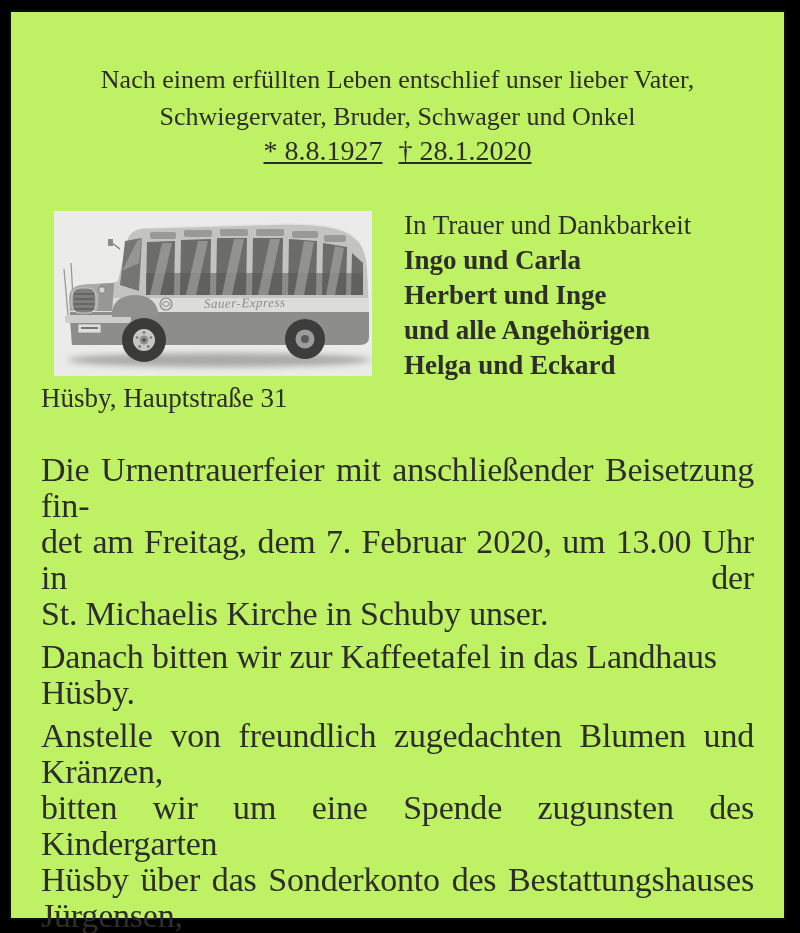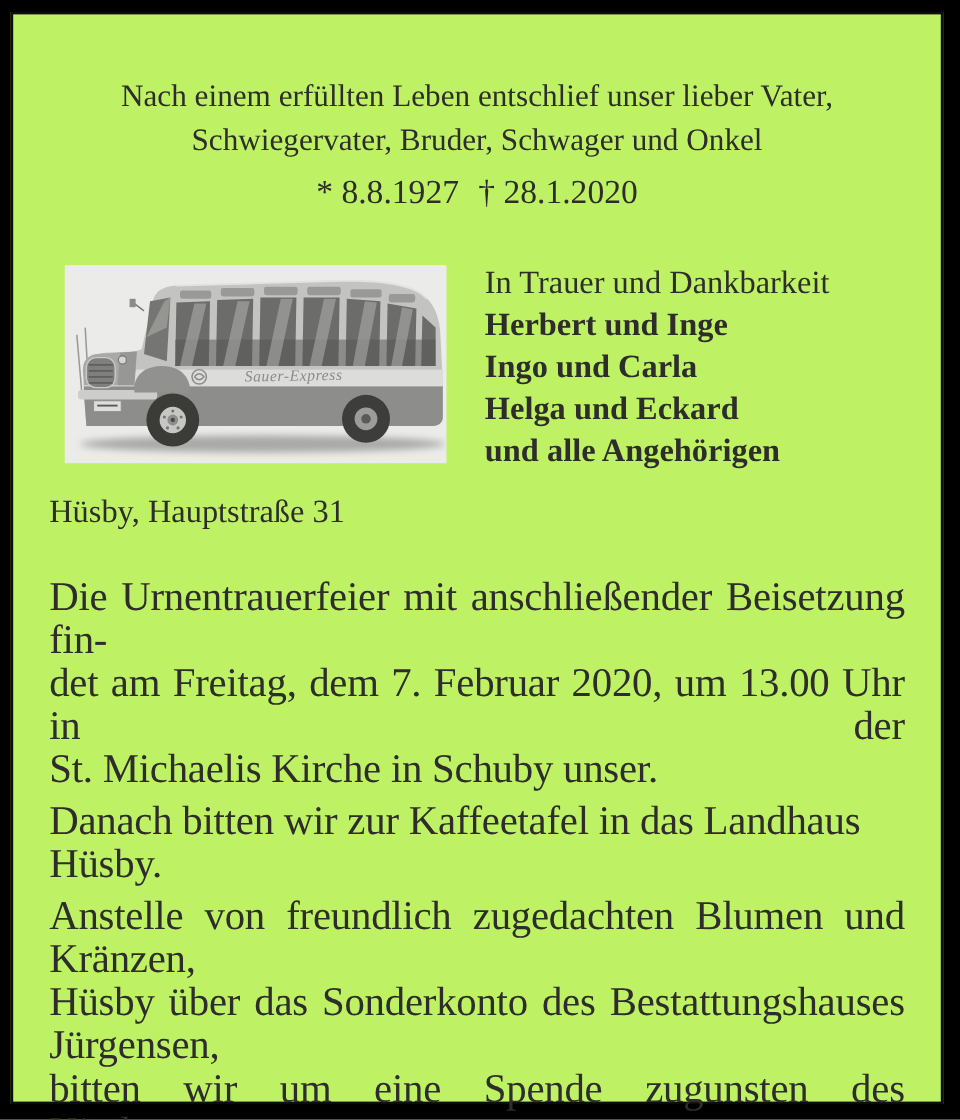--- a/index.html
+++ b/index.html
@@ -29,25 +29,25 @@
   .deceased-name {
     margin-top: 14px;
     text-align: center;
     font-size: 58px;
     font-style: italic;
     font-weight: normal;
     letter-spacing: 1px;
     line-height: 1.12;
   }
   .dates {
-    margin-top: 10px;
     display: flex;
     justify-content: center;
     gap: 16px;
     font-size: 28px;
+    text-decoration: underline;
   }
   .photo-row {
     margin-top: 36px;
     display: flex;
     align-items: center;
   }
   .photo {
     flex: none;
     width: 318px; height: 165px;
     margin-left: 13px;
@@ -56,21 +56,20 @@
   .photo svg { display: block; }
   .mourning {
     margin-left: 32px;
     padding-top: 5px;
     font-size: 27px;
     line-height: 35px;
   }
   .mourning .m-heading { font-weight: normal; }
   .mourning .m-name { font-weight: bold; }
   .address {
-    margin-top: 18px;
     font-size: 27px;
   }
   .body-text {
     margin-top: 38px;
     font-size: 34px;
     line-height: 36px;
     letter-spacing: -0.2px;
   }
   .para { margin: 0 0 7px 0; }
   .line.jl {
@@ -192,38 +191,38 @@
             <circle cx="251" cy="128" r="20" fill="#3e3e3c"></circle>
             <circle cx="251" cy="128" r="9.5" fill="#9c9c9a"></circle>
             <circle cx="251" cy="128" r="4" fill="#5a5a58"></circle>
           </g>
         </g>
       </svg>
     </div>
 
     <div class="mourning">
       <div class="m-heading">In Trauer und Dankbarkeit</div>
+      <div class="m-name">Ingo und Carla</div>
       <div class="m-name">Herbert und Inge</div>
-      <div class="m-name">Ingo und Carla</div>
+      <div class="m-name">und alle Angehörigen</div>
       <div class="m-name">Helga und Eckard</div>
-      <div class="m-name">und alle Angehörigen</div>
     </div>
   </div>
 
   <div class="address">Hüsby, Hauptstraße 31</div>
 
   <div class="body-text">
     <div class="para">
       <div class="line jl">Die Urnentrauerfeier mit anschließender Beisetzung fin-</div>
       <div class="line jl">det am Freitag, dem 7. Februar 2020, um 13.00 Uhr in der</div>
       <div class="line">St. Michaelis Kirche in Schuby unser.</div>
     </div>
     <div class="para">
       <div class="line">Danach bitten wir zur Kaffeetafel in das Landhaus Hüsby.</div>
     </div>
     <div class="para">
       <div class="line jl">Anstelle von freundlich zugedachten Blumen und Kränzen,</div>
+      <div class="line jl">bitten wir um eine Spende zugunsten des Kindergarten</div>
       <div class="line jl">Hüsby über das Sonderkonto des Bestattungshauses Jürgensen,</div>
-      <div class="line jl">bitten wir um eine Spende zugunsten des Kindergarten</div>
     </div>
   </div>
 
 </div>
 
 </body></html>

